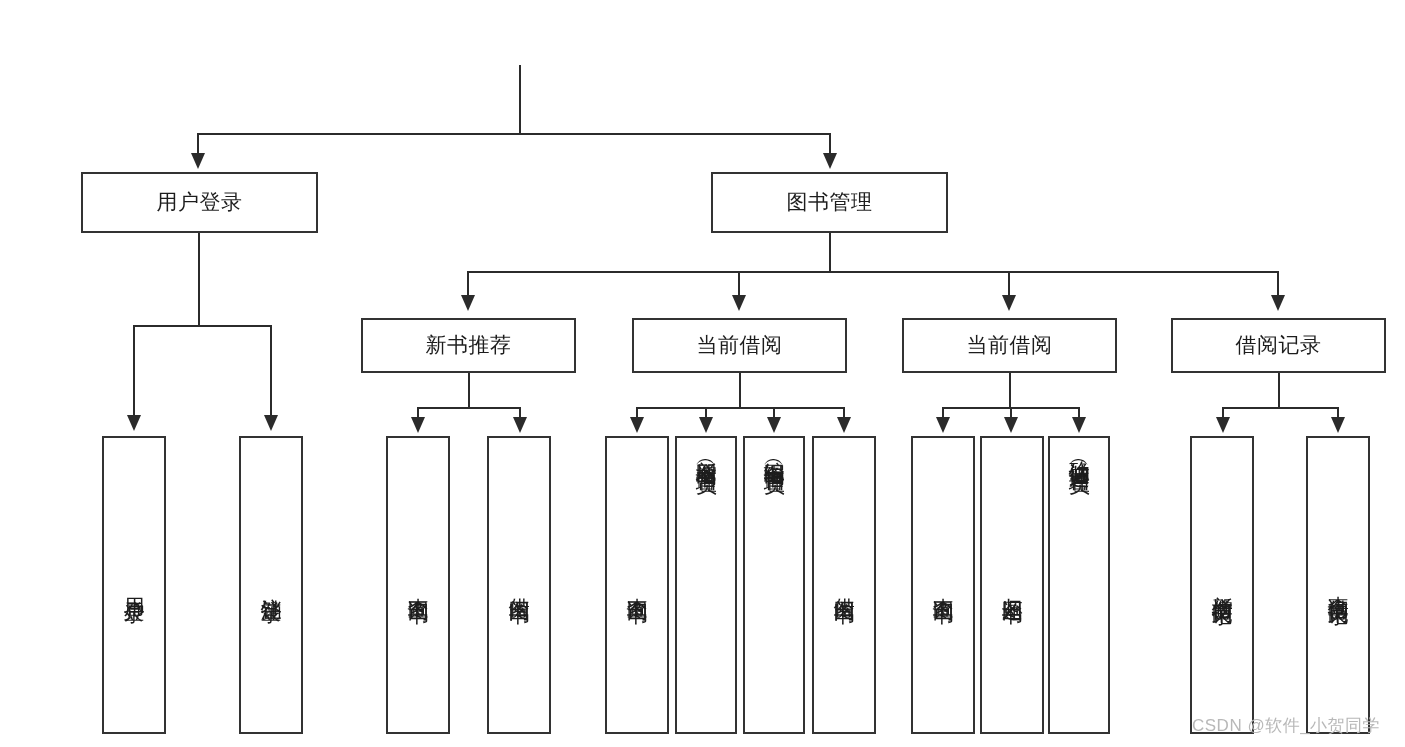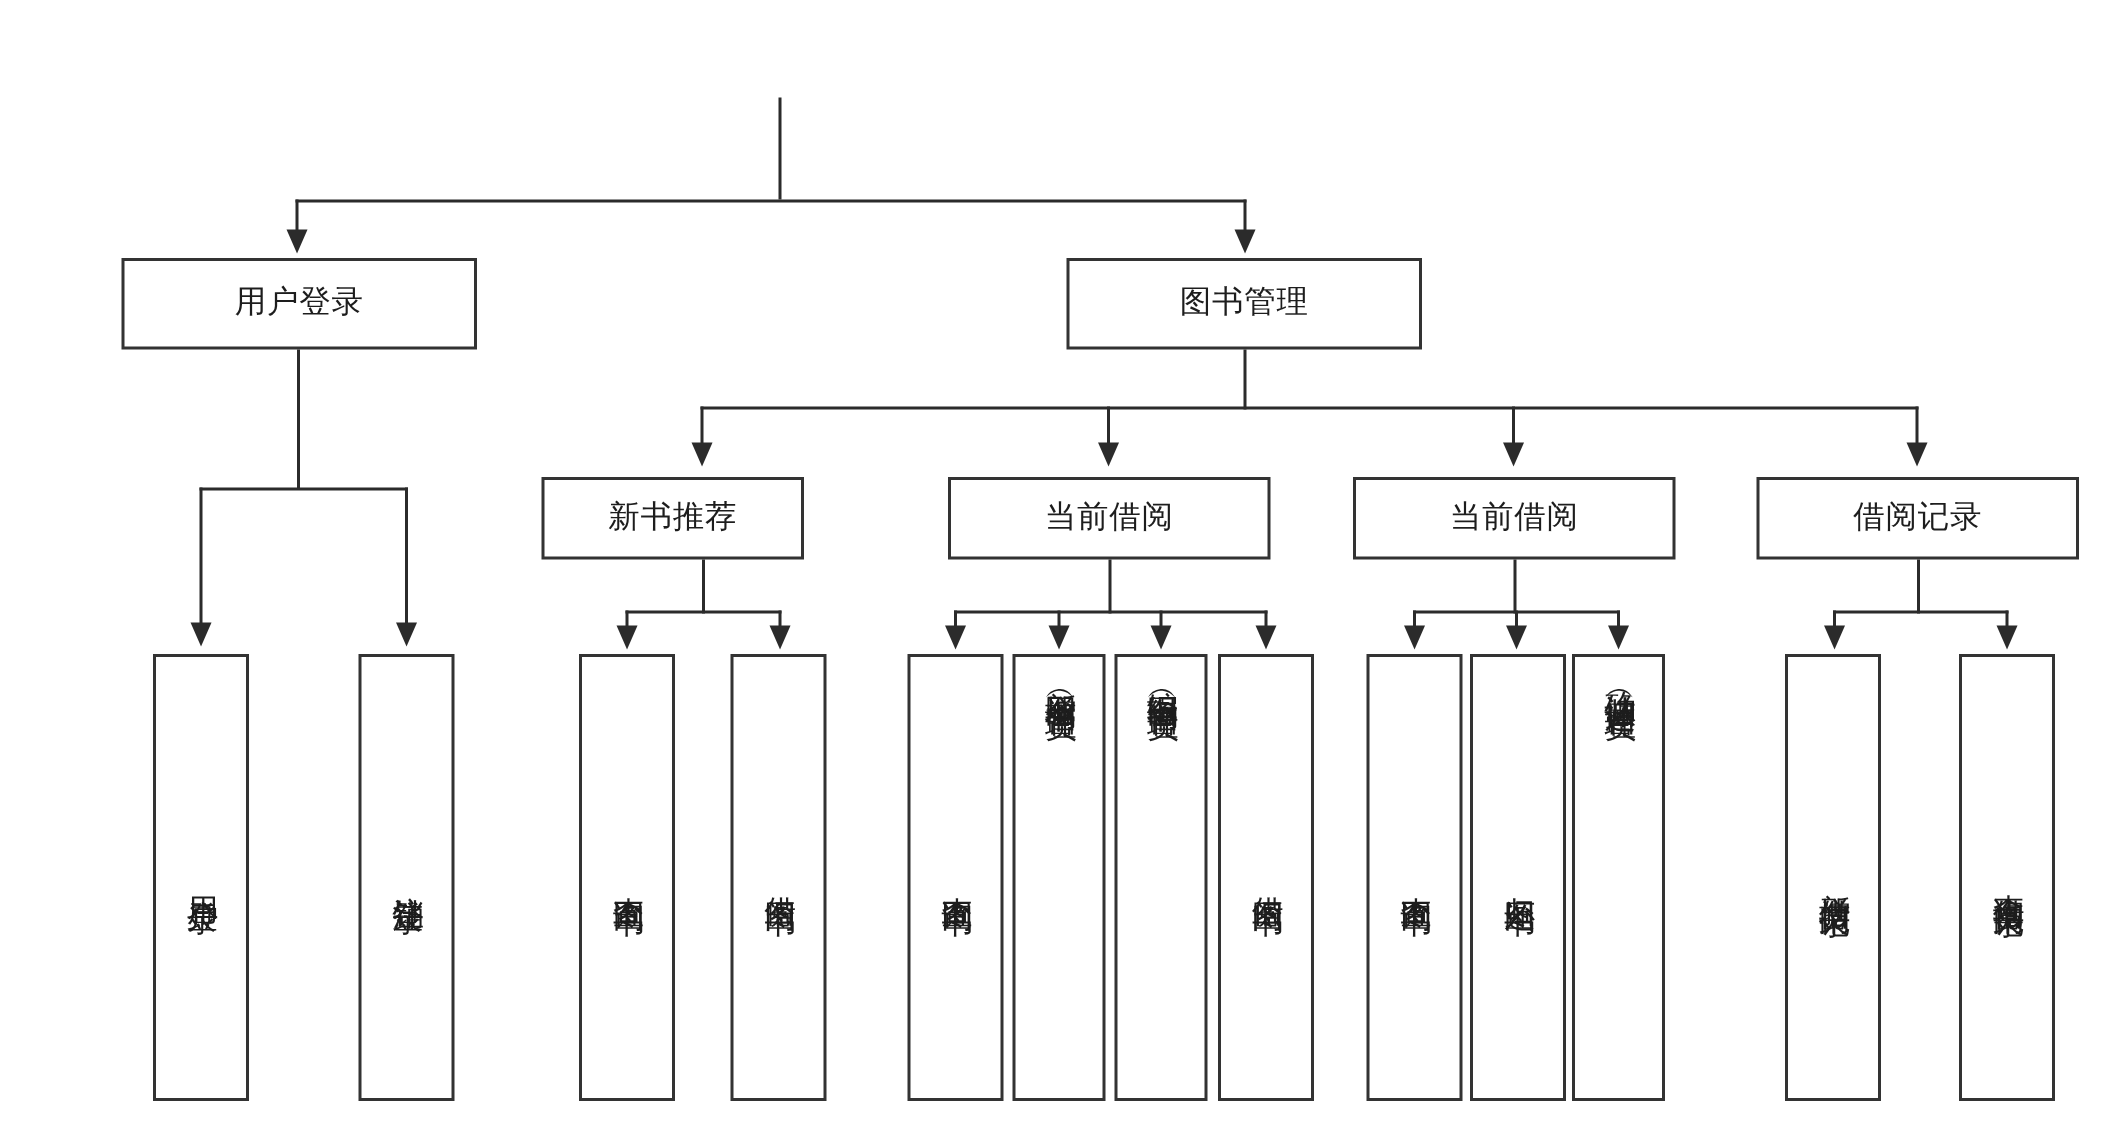--- a/index.html
+++ b/index.html
@@ -117,21 +117,21 @@
   <div class="hline" style="left:467px; top:271px; width:812px; height:2px;"></div>
   <div class="vline" style="left:467px; top:271px; width:2px; height:26px;"></div>
   <div class="arrow" style="left:461px; top:295px;"></div>
   <div class="vline" style="left:738px; top:271px; width:2px; height:26px;"></div>
   <div class="arrow" style="left:732px; top:295px;"></div>
   <div class="vline" style="left:1008px; top:271px; width:2px; height:26px;"></div>
   <div class="arrow" style="left:1002px; top:295px;"></div>
   <div class="vline" style="left:1277px; top:271px; width:2px; height:26px;"></div>
   <div class="arrow" style="left:1271px; top:295px;"></div>
 
-  <div class="node" style="left:361px; top:318px; width:175px; height:55px;">
+  <div class="node" style="left:361px; top:318px; width:215px; height:55px;">
     <span class="label">新书推荐</span>
   </div>
   <div class="node" style="left:632px; top:318px; width:215px; height:55px;">
     <span class="label">当前借阅</span>
   </div>
   <div class="node" style="left:1171px; top:318px; width:215px; height:55px;">
     <span class="label">借阅记录</span>
   </div>
   <div class="node" style="left:902px; top:318px; width:215px; height:55px;">
     <span class="label">当前借阅</span>
@@ -208,14 +208,15 @@
     <span class="label">确认归还（管理员）</span>
   </div>
 
   <div class="node vert" style="left:1190px; top:436px; width:64px; height:298px;">
     <span class="label">新增借阅记录</span>
   </div>
   <div class="node vert" style="left:1306px; top:436px; width:64px; height:298px;">
     <span class="label">查询借阅记录</span>
   </div>
 
+  <div class="watermark" style="left:1192px; top:714px;">CSDN @软件_小贺同学</div>
 
 </div>
 
 </body></html>

